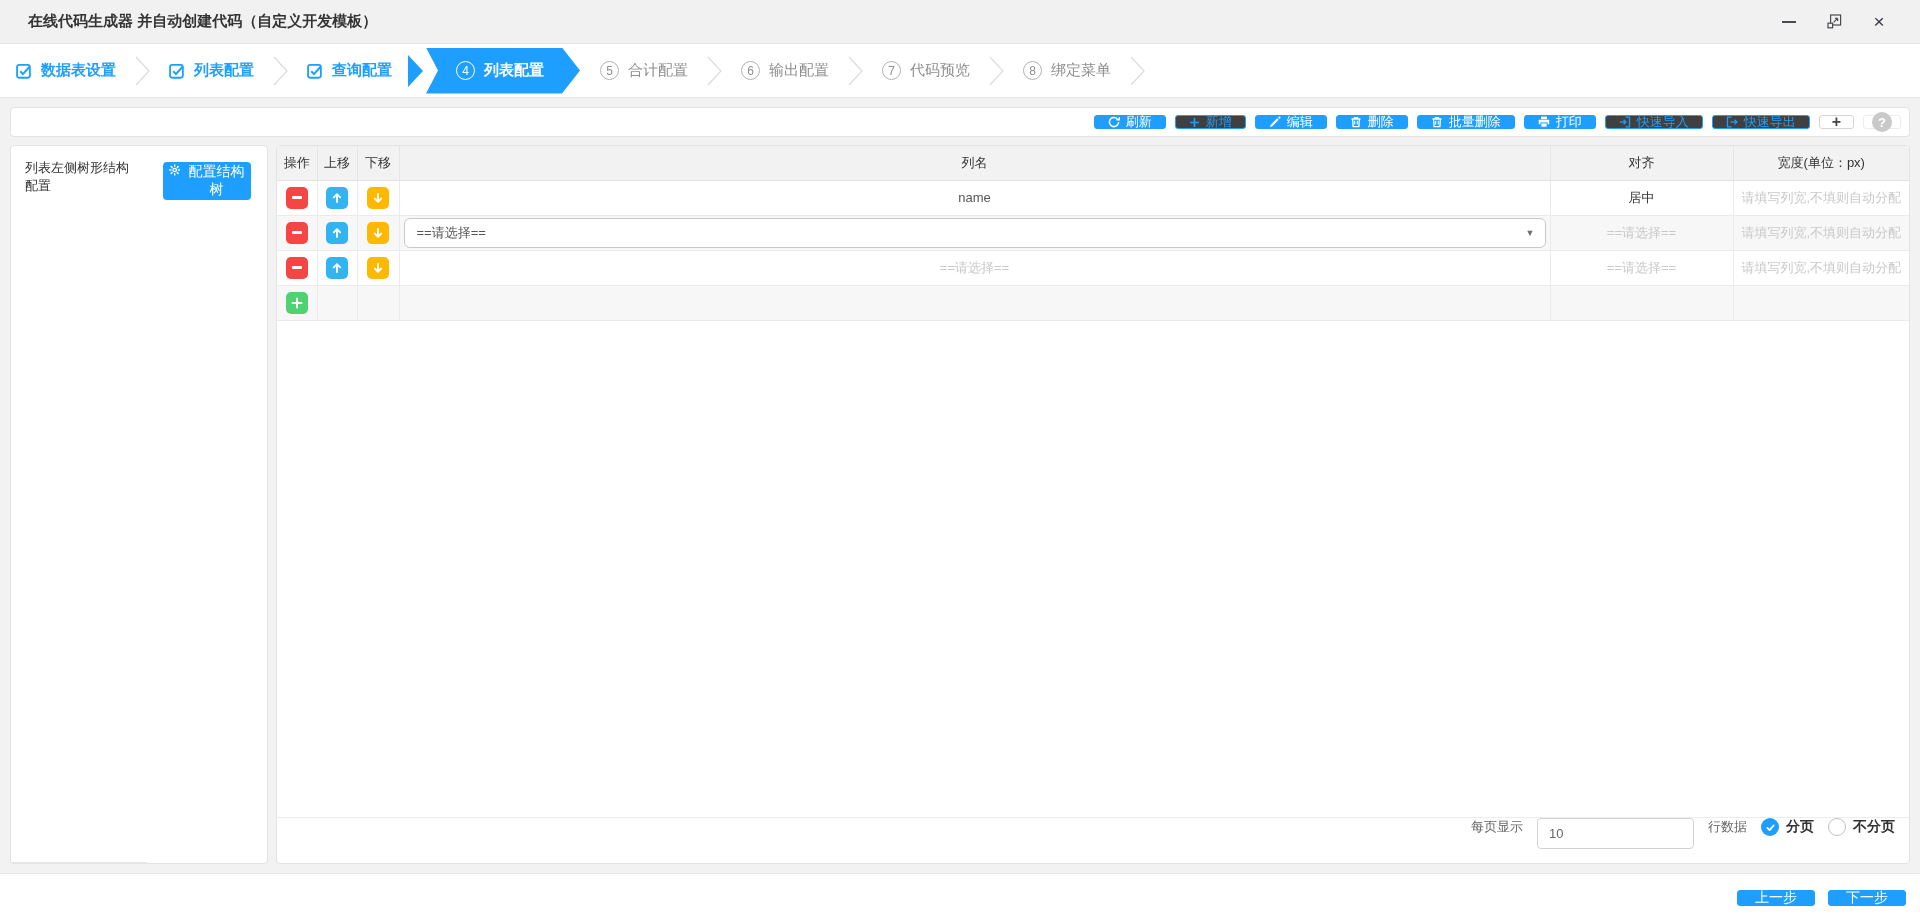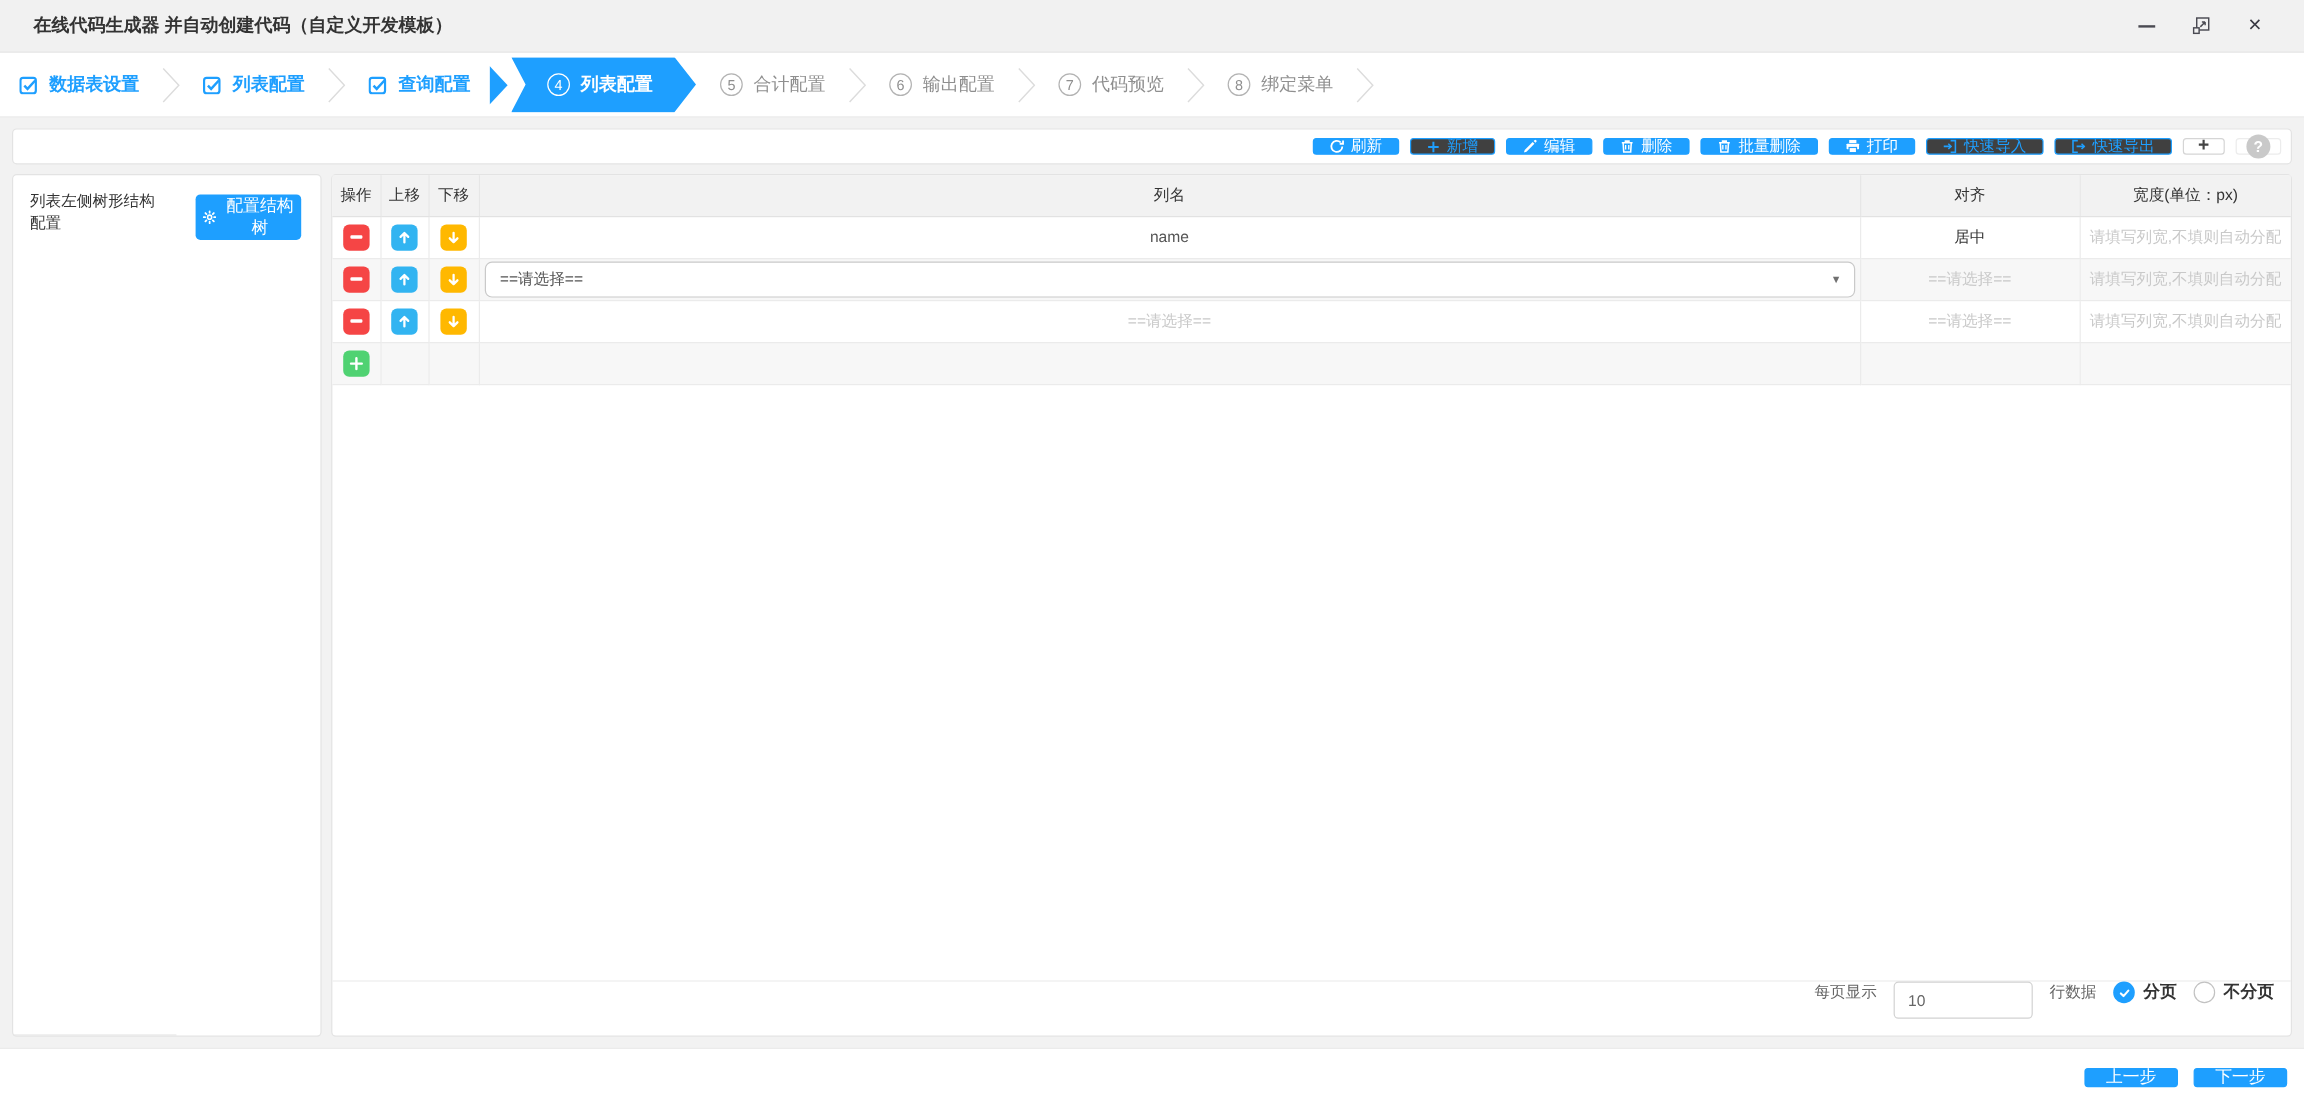--- a/index.html
+++ b/index.html
@@ -42,21 +42,21 @@
   .btn.plain { background:#fff; border-color:#d5d5d5; color:#444; font-weight:700; font-size:16px; padding:0 12px; }
   .btn.help { background:#fff; border-color:#ececec; padding:0 8px; }
   .help-circle { width:20px; height:20px; border-radius:50%; background:#c9c9c9; color:#fff;
     font-weight:700; font-size:13px; display:flex; align-items:center; justify-content:center; }
   .content { flex:1; display:flex; gap:8px; min-height:0; }
   
   .left-panel { flex:0 0 258px; background:#fff; border:1px solid #e3e3e3; border-radius:4px;
     display:flex; }
   .left-header { padding:13px 14px; font-size:13px; color:#333; border-bottom:1px solid #e6e6e6; }
   .tree-btn { margin:16px; height:38px; background:#1E9FFF; color:#fff; border:none; border-radius:4px;
-    font-size:14px; display:flex; align-items:center; justify-content:center; gap:8px; cursor:pointer; }
+    font-size:14px; display:flex; justify-content:center; gap:8px; cursor:pointer; }
   
   .table-card { flex:1; background:#fff; border:1px solid #e3e3e3; border-radius:4px;
     display:flex; flex-direction:column; min-width:0; }
   table { border-collapse:collapse; width:100%; table-layout:fixed; font-size:13px; }
   th { background:#f2f2f2; height:34px; font-weight:400; color:#333; text-align:center;
     border-bottom:1px solid #e2e2e2; border-right:1px solid #e6e6e6; }
   th:last-child { border-right:none; }
   td { height:35px; border-bottom:1px solid #ebebeb; border-right:1px solid #ebebeb;
     text-align:center; color:#555; padding:0; }
   td:last-child { border-right:none; }
@@ -71,21 +71,21 @@
     color:#555; outline:none; font-family:inherit; }
   .cell-input::placeholder { color:#c9c9c9; }
   .select-wrap { position:relative; margin:0 4px; display:flex; align-items:center; }
   .col-select { width:100%; height:30px; appearance:none; -webkit-appearance:none;
     border:1px solid #c9c9c9; border-radius:6px; background:#fff; padding:0 26px 0 12px;
     font-size:13px; color:#555; outline:none; font-family:inherit; }
   .select-arrow { position:absolute; right:11px; font-size:9px; color:#707070; pointer-events:none; }
   .spacer { flex:1; }
   .pager { flex:0 0 46px; border-top:1px solid #ededed; display:flex; align-items:flex-start;
     justify-content:flex-end; gap:14px; padding-right:14px; font-size:13px; color:#666; }
-  .pager-input { width:116px; height:31px; border:1px solid #d2d2d2; border-radius:4px;
+  .pager-input { width:157px; height:31px; border:1px solid #d2d2d2; border-radius:4px;
     padding:0 11px; font-size:13px; color:#666; outline:none; font-family:inherit; }
   .radio { display:flex; align-items:center; gap:7px; cursor:pointer; }
   .radio-label { font-size:14px; font-weight:700; color:#333; }
   .radio-circle { width:18px; height:18px; border-radius:50%; flex:0 0 auto; }
   .radio-circle.checked { background:#1E9FFF; display:flex; align-items:center; justify-content:center; }
   .radio-circle.unchecked { background:#fff; border:1px solid #c2c2c2; }
   
   .footer { flex:0 0 49px; background:#fff; border-top:1px solid #e6e6e6;
     display:flex; align-items:center; justify-content:flex-end; gap:13px; padding-right:14px; }
   .footer .btn { height:16px; padding:0 17px; font-size:14px; }

